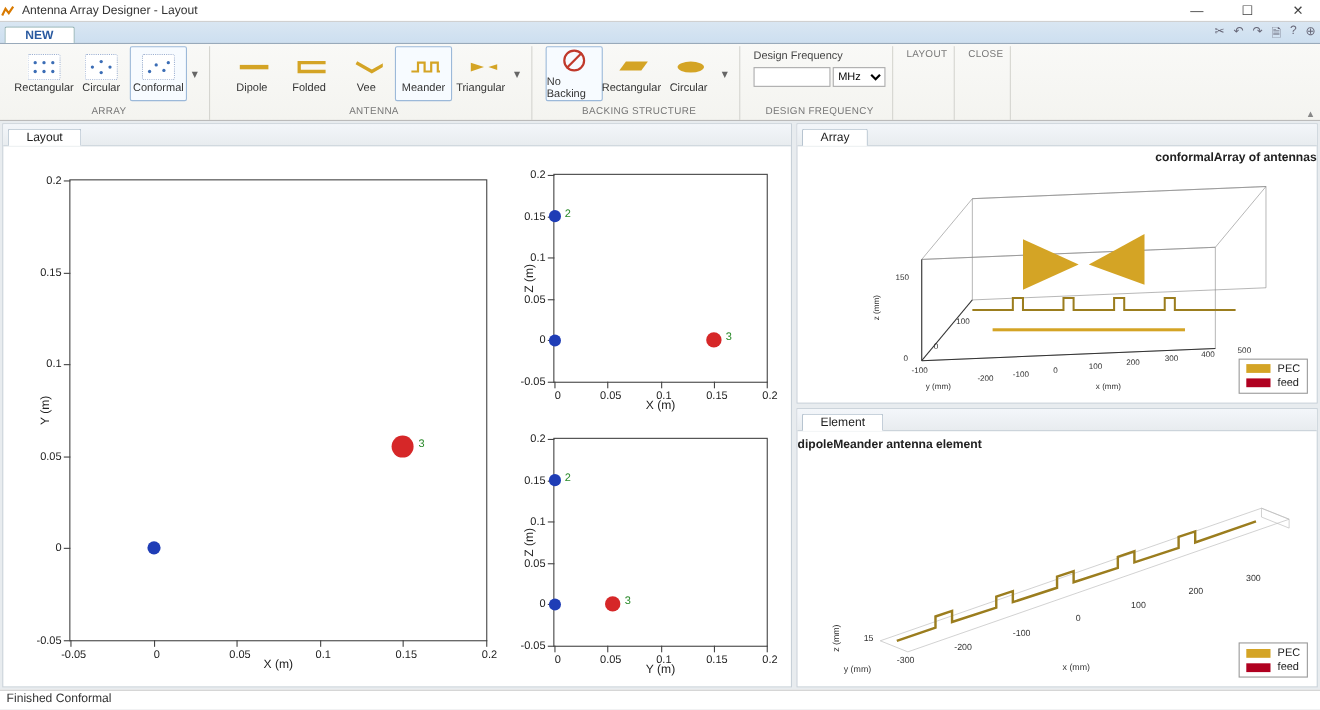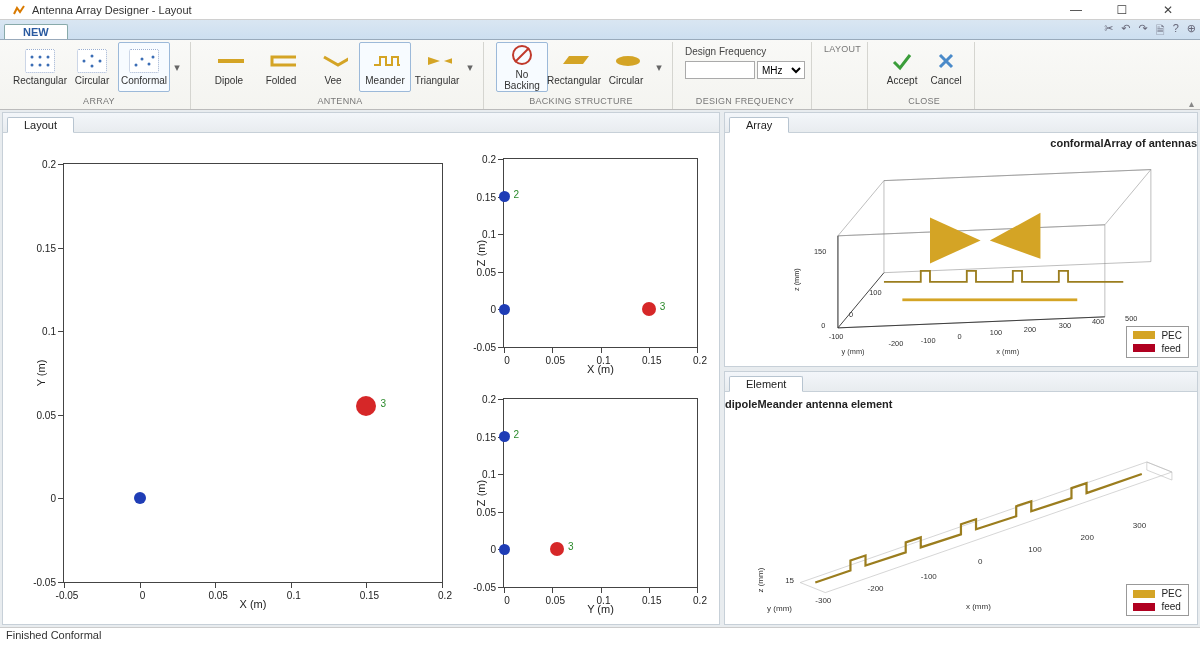--- a/index.html
+++ b/index.html
@@ -14,21 +14,21 @@
   color: #222;
 }
 
 
 .titlebar {
   height: 20px;
   background: #fff;
   border-bottom: 1px solid #d0d0d0;
   display: flex;
   align-items: center;
-  padding: 0 12px;
+  padding: 0 0;
   gap: 6px;
 }
 .titlebar .app-icon { width:14px;height:14px;display:inline-flex;align-items:center;justify-content:center; }
 .titlebar .title { flex:1; font-size:11px; color:#333; }
 .titlebar .winbtn { width:40px;height:20px;display:flex;align-items:center;justify-content:center;color:#444;font-size:12px; }
 
 
 .ribbon-strip {
   height: 20px;
   background: linear-gradient(#d9e6f2,#cddff0);
@@ -83,21 +83,20 @@
   letter-spacing:.3px;
   margin-top:2px;
 }
 .tool-btn {
   width:52px; height:50px;
   border:1px solid transparent;
   border-radius:2px;
   display:flex;flex-direction:column;align-items:center;justify-content:center;
   font-size:10px; color:#333;
   gap:2px;
-  text-align:center;
 }
 .tool-btn.selected { background:#f7fbff; border-color:#9cb9d9; }
 .tool-btn .ico { width:30px;height:24px;display:flex;align-items:center;justify-content:center;border:1px dotted #9aaed0;border-radius:2px;background:#fff; }
 .tool-btn .ico.plain { border:none; background:none; }
 .dropdown-caret {
   width:14px;height:50px;display:flex;align-items:center;justify-content:center;color:#666;border:1px solid transparent;
 }
 
 .df-box { display:flex;flex-direction:column;align-items:flex-start;gap:4px;padding-top:4px; }
 .df-box input { width:70px;height:18px;border:1px solid #aaa;font-size:10px;padding:0 2px;background:#fff; }
@@ -343,38 +342,20 @@
       </div>
     </div>
     <div class="group-label">DESIGN FREQUENCY</div>
   </div>
 
   <div class="ribbon-group">
     <div class="group-label">LAYOUT</div>
   </div>
 
   <div class="ribbon-group">
-    <div class="items">
-      <div class="tool-btn" style="width:44px">
-        <span class="ico plain">
-            <svg width="22" height="20">
-              <path d="M3 11 L9 17 L19 4" fill="none" stroke="#3a9d3a" stroke-width="3"></path>
-            </svg>
-          </span>
-        <span>Accept</span>
-      </div>
-      <div class="tool-btn" style="width:44px">
-        <span class="ico plain">
-            <svg width="20" height="20">
-              <path d="M4 4 L16 16 M16 4 L4 16" stroke="#4a8ac9" stroke-width="3"></path>
-            </svg>
-          </span>
-        <span>Cancel</span>
-      </div>
-    </div>
     <div class="group-label">CLOSE</div>
   </div>
 
   <span class="minimize-ribbon">▴</span>
 </div>
 
 <div class="content">
 
   <div class="pane" style="width:718px;">
     <div class="pane-tabs">

